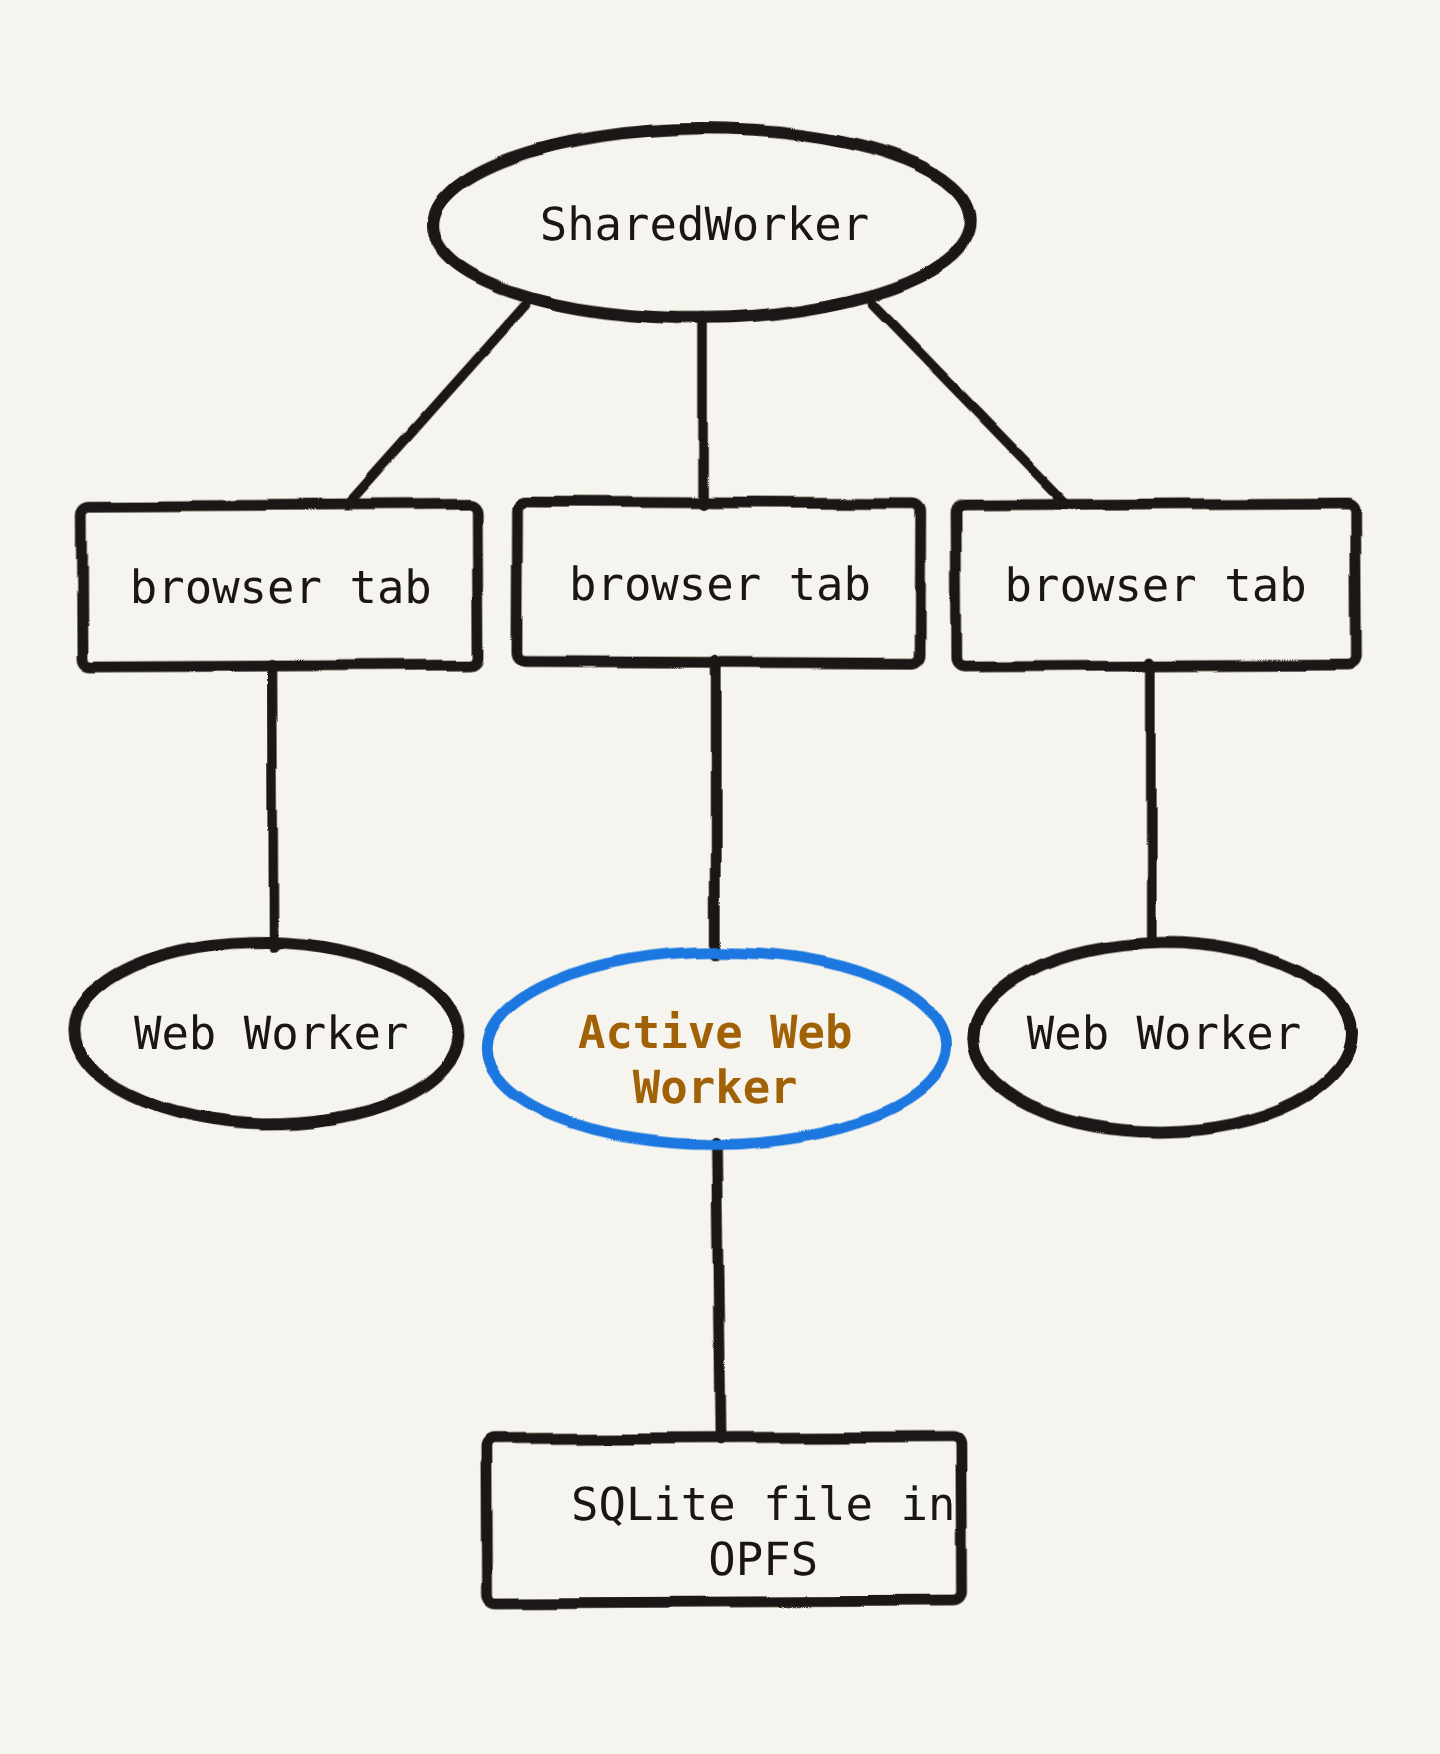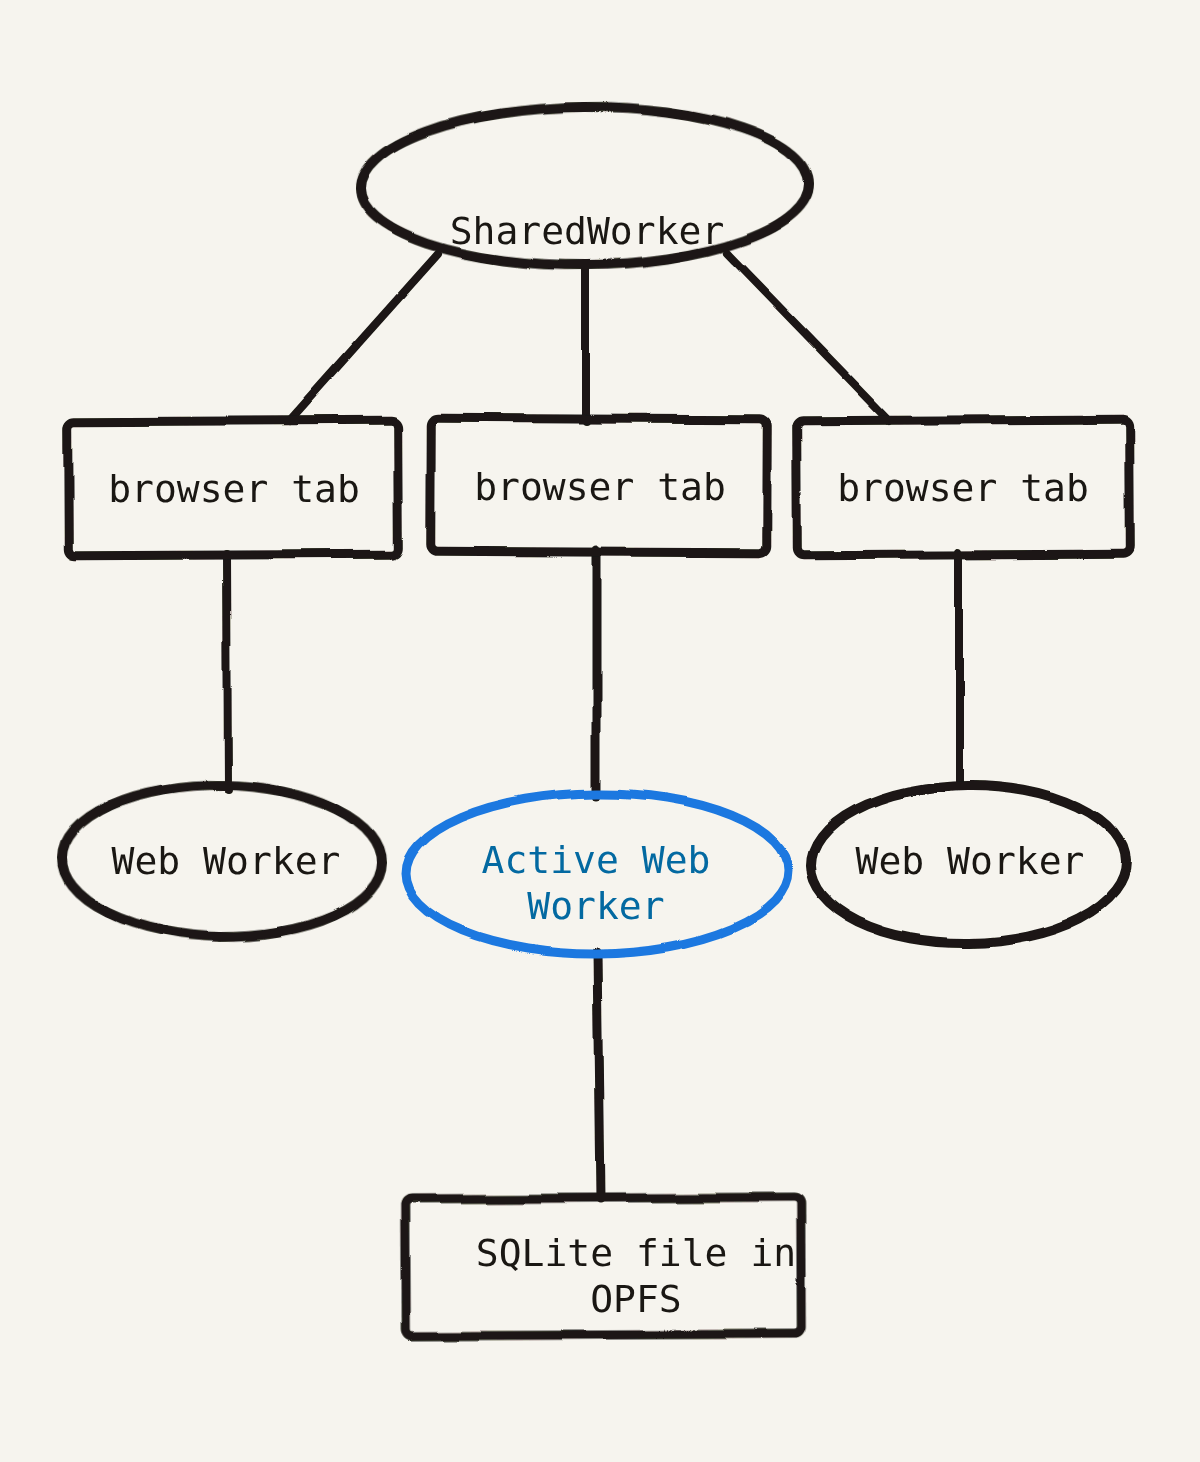--- a/index.html
+++ b/index.html
@@ -30,22 +30,22 @@
     line-height: 1.2;
     color: #1a1713;
     text-align: center;
     white-space: nowrap;
     user-select: none;
   }
   .label.wrap {
     white-space: normal;
   }
   .label.accent {
-    color: #0369a1;
-    font-weight: normal;
+    color: #a16207;
+    font-weight: bold;
   }
 </style>
 </head>
 <body>
 
 <div class="canvas">
 
   <svg class="shapes" viewBox="0 0 1200 1462" xmlns="http://www.w3.org/2000/svg">
     <defs>
       <filter id="wobble" x="-5%" y="-5%" width="110%" height="110%">
@@ -72,21 +72,21 @@
 
       <ellipse cx="222" cy="861" rx="160" ry="76" stroke-width="10" transform="rotate(1 222 861)"></ellipse>
       <ellipse cx="968" cy="864" rx="157" ry="79" stroke-width="10" transform="rotate(-0.8 968 864)"></ellipse>
 
       <rect x="406" y="1198" width="395" height="137" rx="7" stroke-width="9" transform="rotate(-0.25 603 1266)"></rect>
 
       <ellipse cx="597" cy="873" rx="191" ry="80" stroke-width="9" stroke="#1b78e0" transform="rotate(-0.5 597 873)"></ellipse>
     </g>
   </svg>
 
-  <div class="label" style="left:587px; top:188px;margin-top:44px;">SharedWorker</div>
+  <div class="label" style="left:587px; top:188px;">SharedWorker</div>
 
   <div class="label" style="left:234px; top:490px;">browser tab</div>
 
   <div class="label" style="left:600px; top:488px;">browser tab</div>
 
   <div class="label" style="left:963px; top:489px;">browser tab</div>
 
   <div class="label" style="left:226px; top:862px;">Web Worker</div>
 
   <div class="label wrap accent" style="left:596px; top:884px; width:330px;">Active Web Worker</div>

